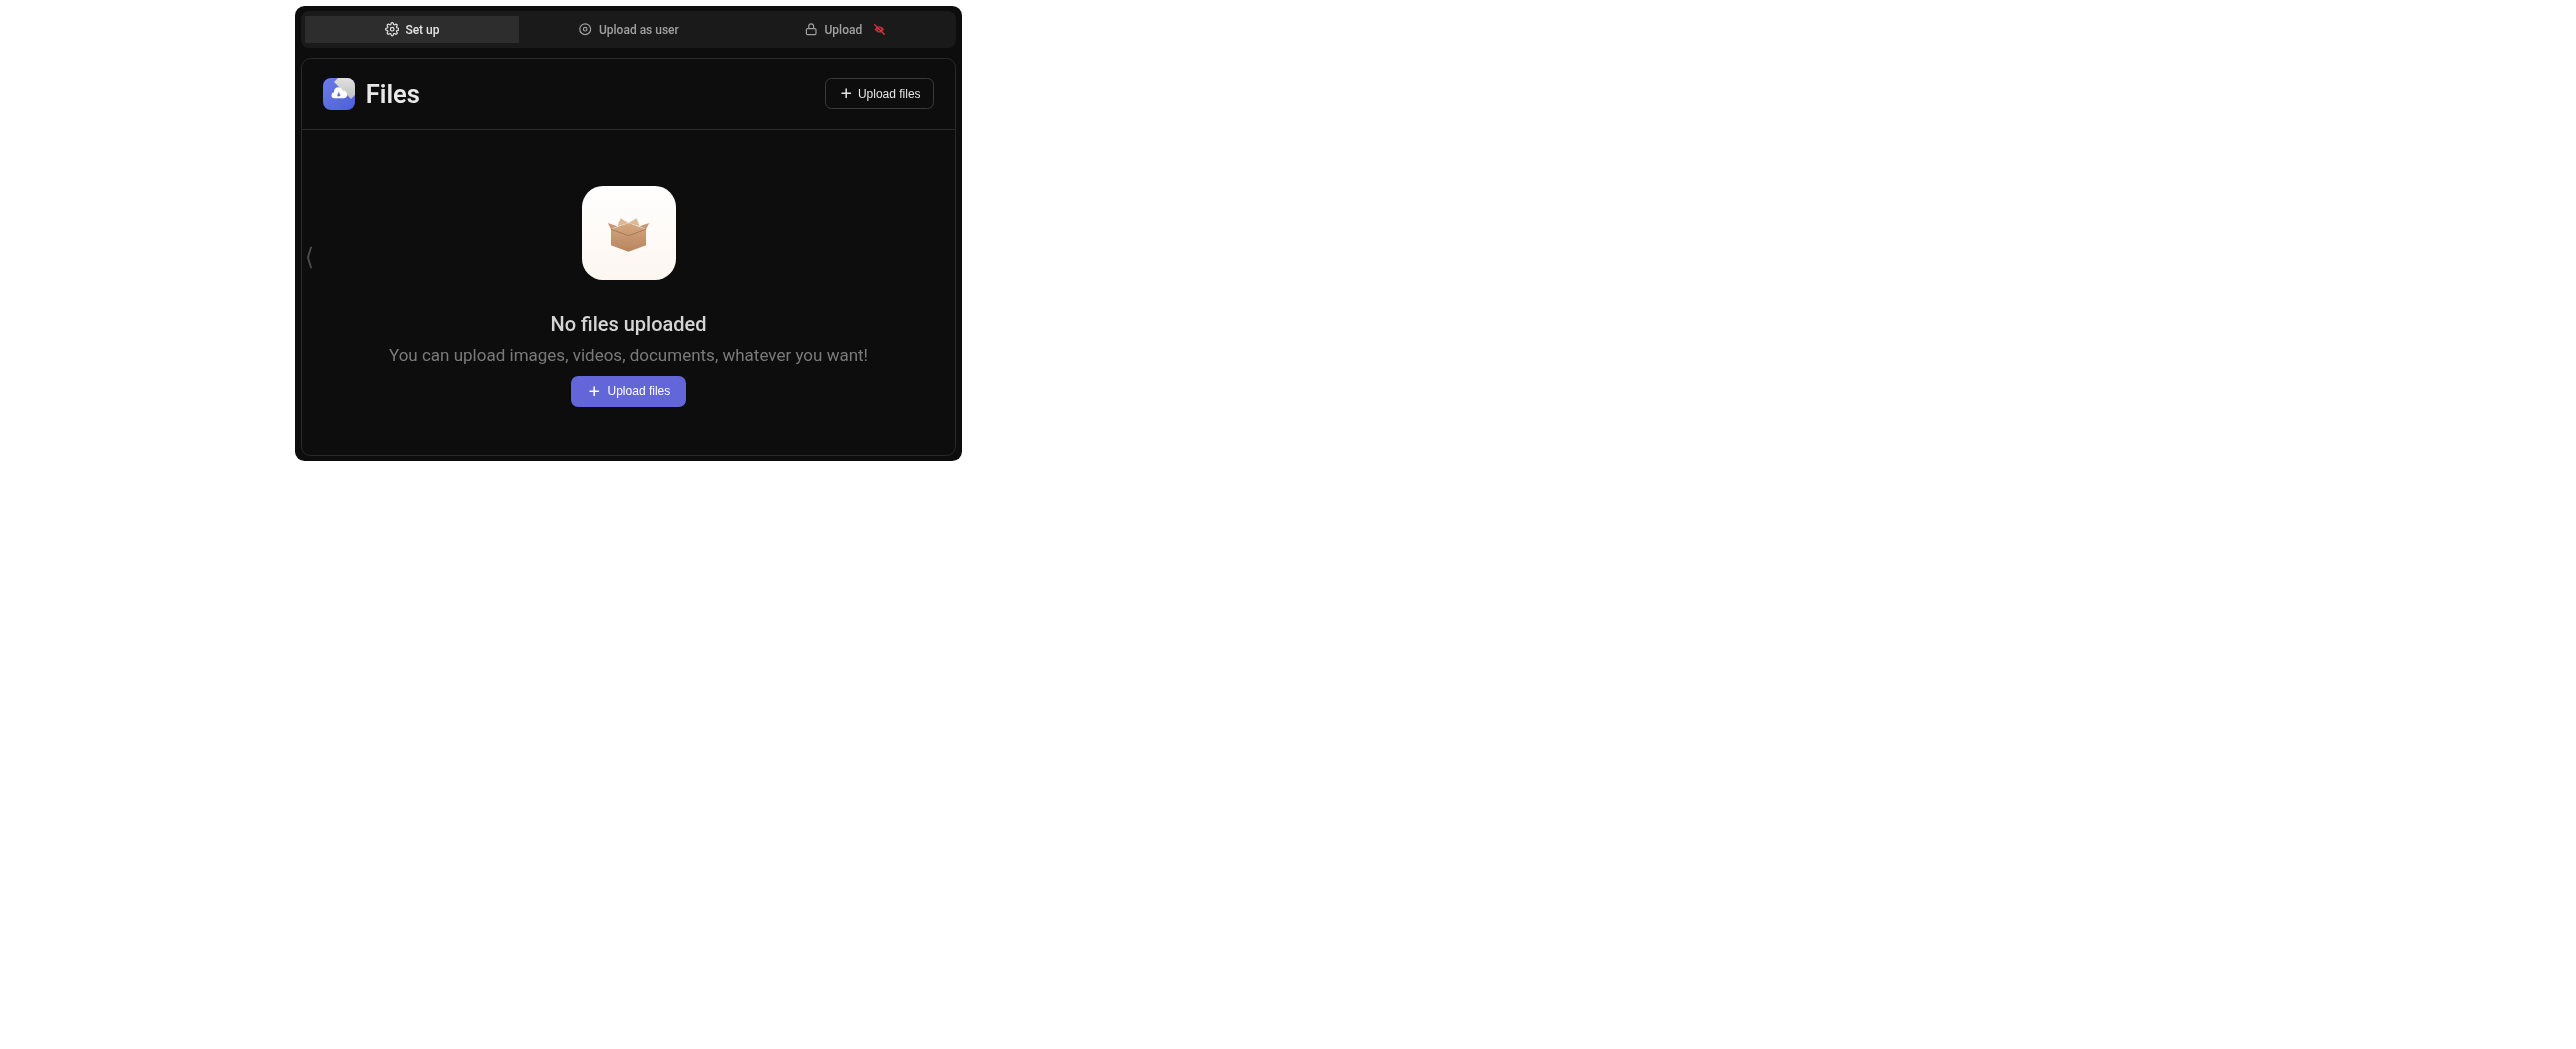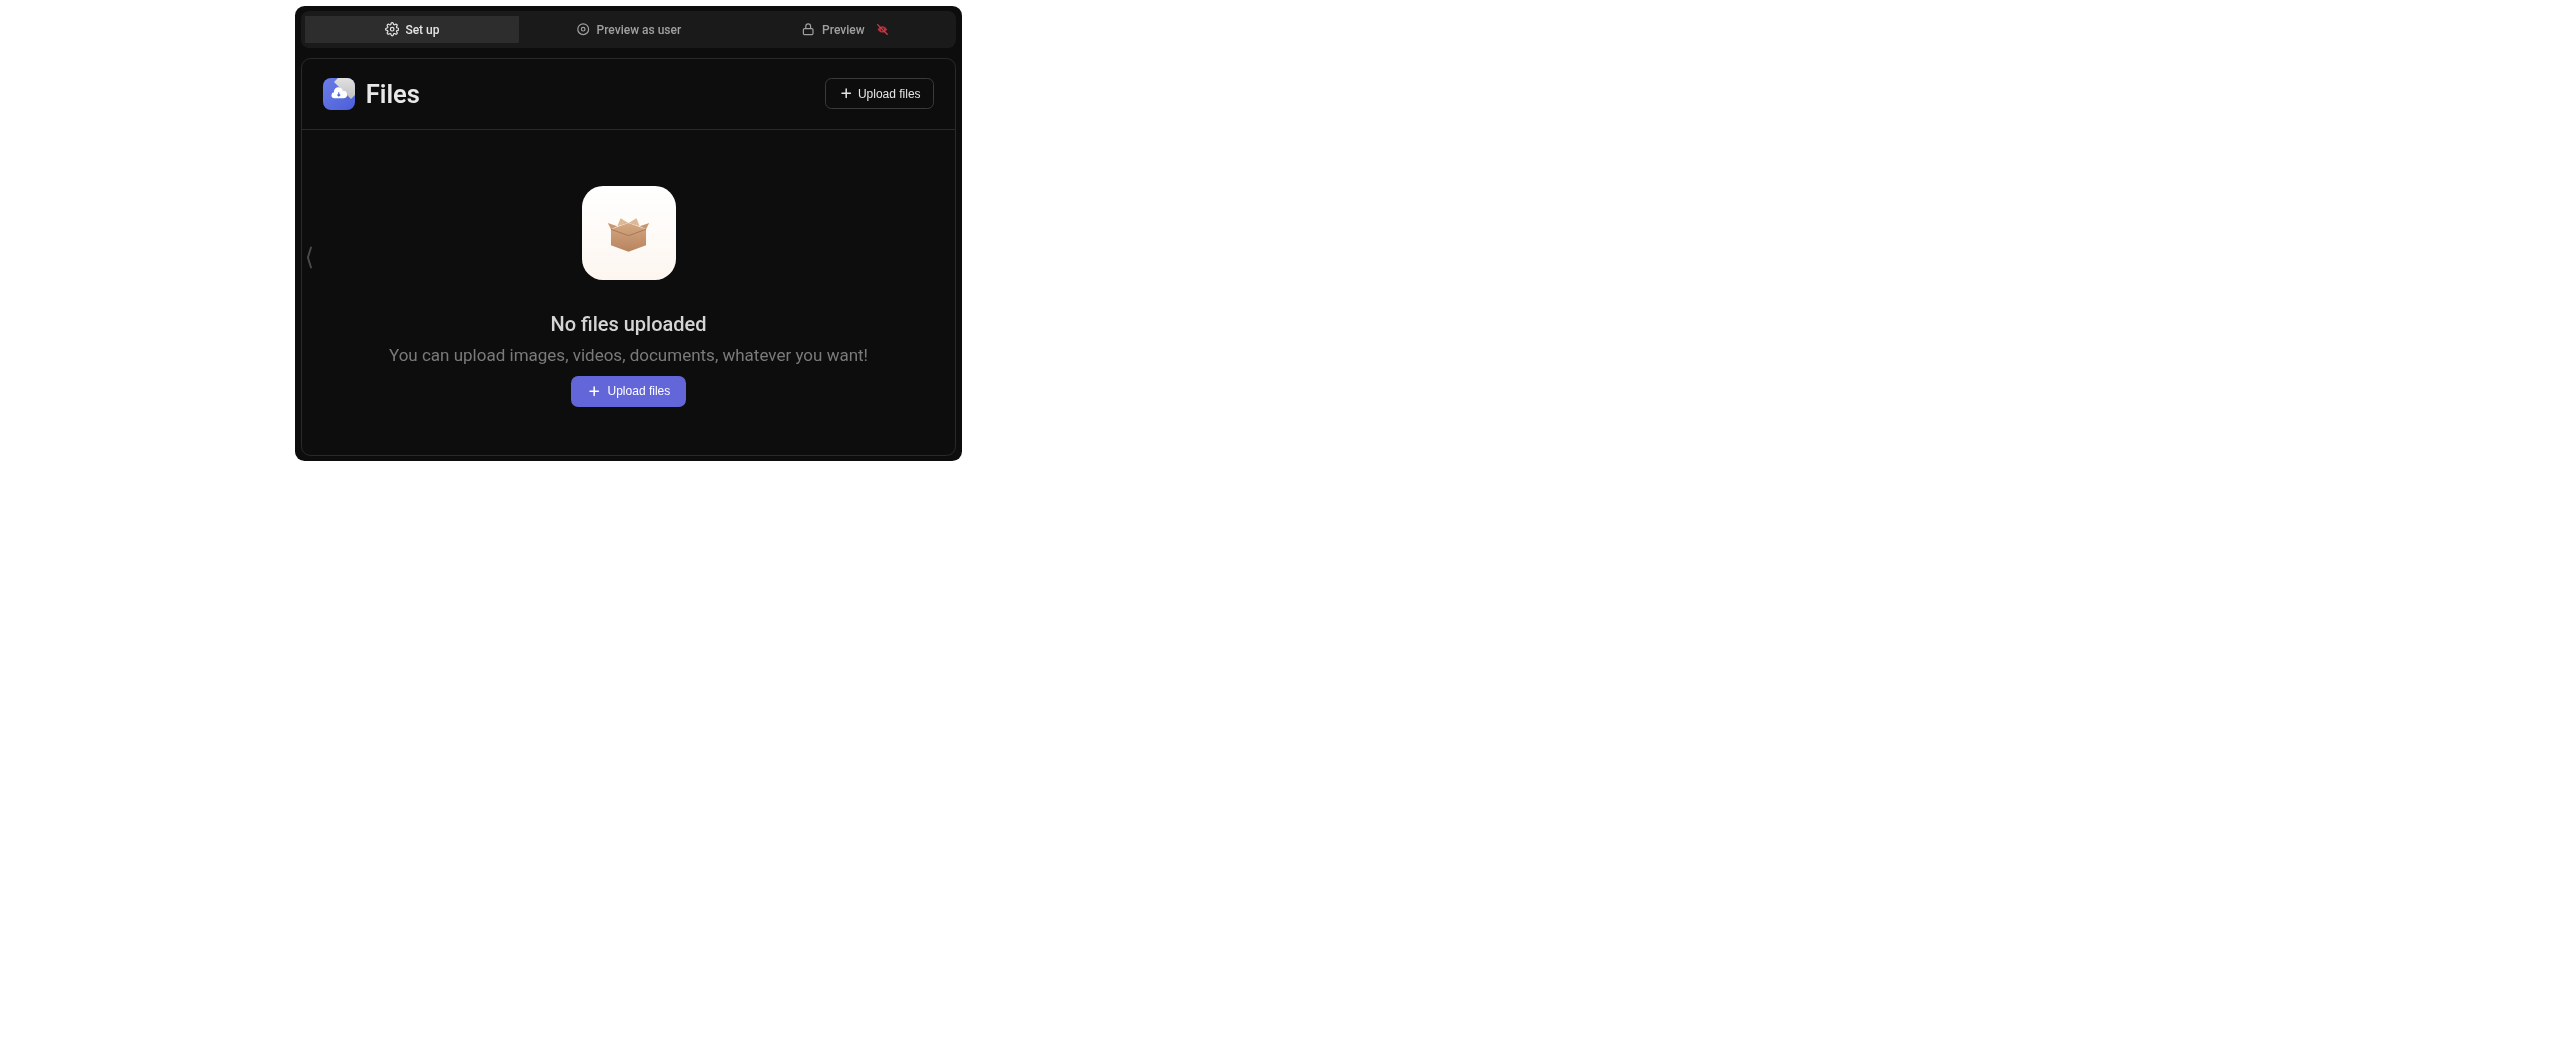--- a/index.html
+++ b/index.html
@@ -200,28 +200,28 @@
         <circle cx="12" cy="12" r="3"></circle>
         <path d="M19.4 15a1.65 1.65 0 0 0 .33 1.82l.06.06a2 2 0 0 1 0 2.83 2 2 0 0 1-2.83 0l-.06-.06a1.65 1.65 0 0 0-1.82-.33 1.65 1.65 0 0 0-1 1.51V21a2 2 0 0 1-2 2 2 2 0 0 1-2-2v-.09A1.65 1.65 0 0 0 9 19.4a1.65 1.65 0 0 0-1.82.33l-.06.06a2 2 0 0 1-2.83 0 2 2 0 0 1 0-2.83l.06-.06a1.65 1.65 0 0 0 .33-1.82 1.65 1.65 0 0 0-1.51-1H3a2 2 0 0 1-2-2 2 2 0 0 1 2-2h.09A1.65 1.65 0 0 0 4.6 9a1.65 1.65 0 0 0-.33-1.82l-.06-.06a2 2 0 0 1 0-2.83 2 2 0 0 1 2.83 0l.06.06a1.65 1.65 0 0 0 1.82.33H9a1.65 1.65 0 0 0 1-1.51V3a2 2 0 0 1 2-2 2 2 0 0 1 2 2v.09a1.65 1.65 0 0 0 1 1.51 1.65 1.65 0 0 0 1.82-.33l.06-.06a2 2 0 0 1 2.83 0 2 2 0 0 1 0 2.83l-.06.06a1.65 1.65 0 0 0-.33 1.82V9a1.65 1.65 0 0 0 1.51 1H21a2 2 0 0 1 2 2 2 2 0 0 1-2 2h-.09a1.65 1.65 0 0 0-1.51 1z"></path>
       </svg>
       <span>Set up</span>
     </div>
     <div class="tab">
       <svg viewBox="0 0 24 24" fill="none" stroke="currentColor" stroke-width="2">
         <circle cx="12" cy="12" r="9"></circle>
         <circle cx="12" cy="12" r="3"></circle>
       </svg>
-      <span>Preview as user</span>
+      <span>Upload as user</span>
     </div>
     <div class="tab">
       <svg viewBox="0 0 24 24" fill="none" stroke="currentColor" stroke-width="2">
         <rect x="4" y="11" width="16" height="10" rx="2"></rect>
         <path d="M8 11V7a4 4 0 0 1 8 0v4"></path>
       </svg>
-      <span>Preview</span>
+      <span>Upload</span>
       <span class="hidden-badge">
         <svg viewBox="0 0 24 24" fill="currentColor">
           <path d="M12 6c-5 0-9 6-9 6s4 6 9 6 9-6 9-6-4-6-9-6zm0 9a3 3 0 1 1 0-6 3 3 0 0 1 0 6z" opacity="0.8"></path>
           <path d="M3 3l18 18" stroke="currentColor" stroke-width="2.5" stroke-linecap="round"></path>
         </svg>
       </span>
     </div>
   </div>
 
   <div class="content-panel">

